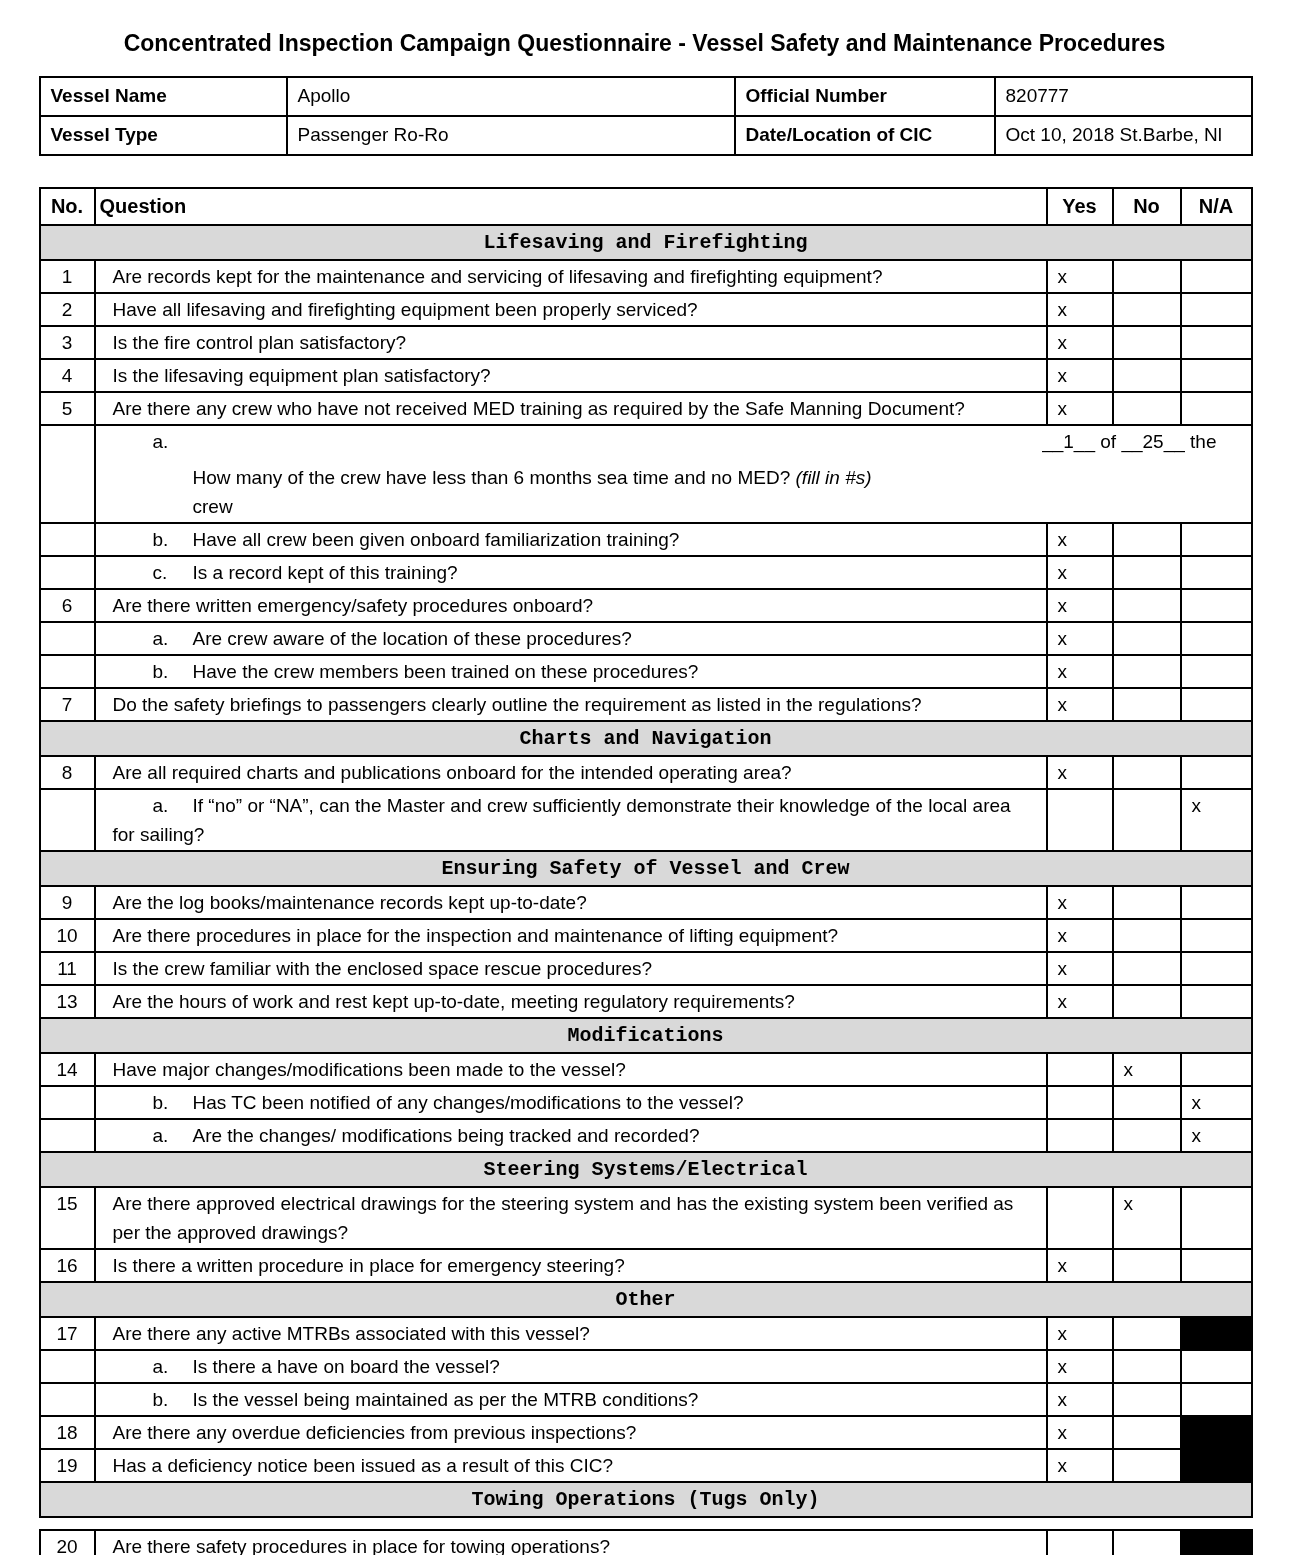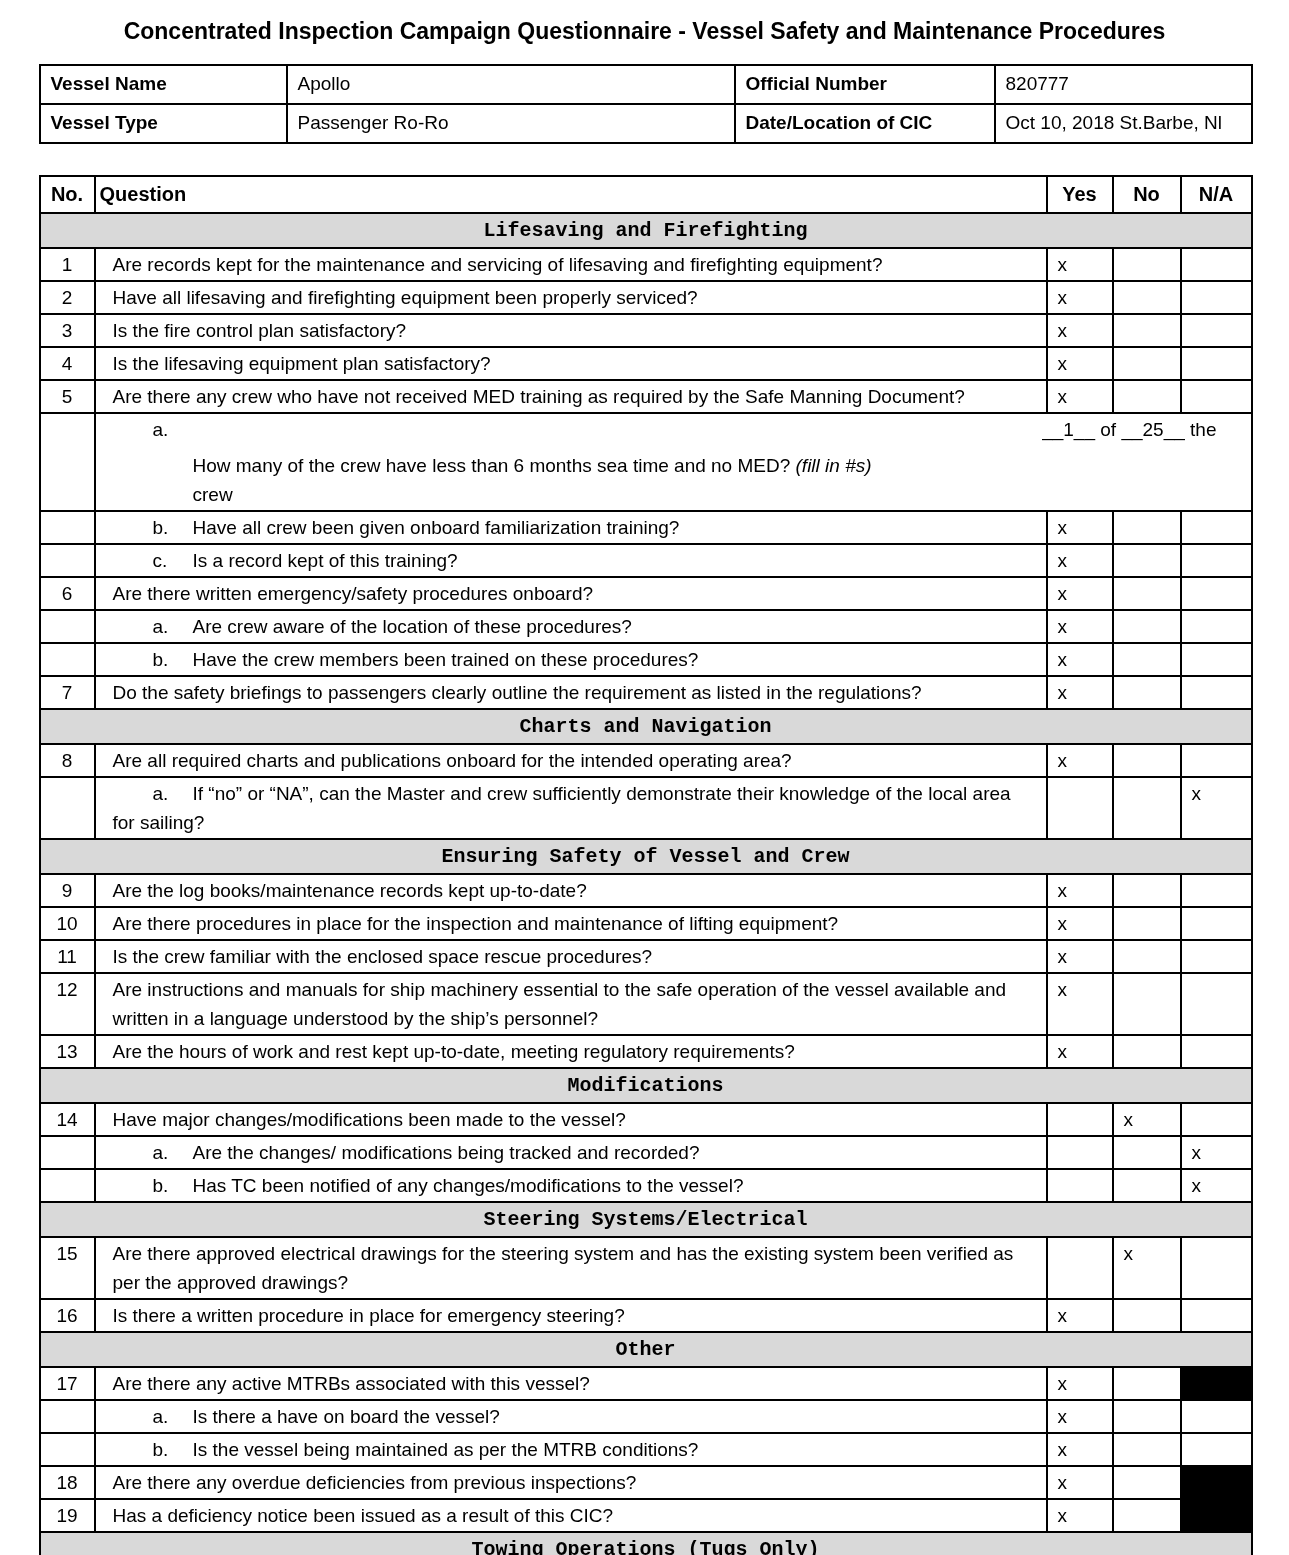--- a/index.html
+++ b/index.html
@@ -18,21 +18,21 @@
   }
   .page{
     width:1212px;
     margin:0 auto;
     padding-top:10px;
   }
   .doc-title{
     font-size:23px;
     font-weight:bold;
     text-align:center;
-    margin:8px 0 19px 0;
+    margin:20px 0 19px 0;
   }
   
   table{border-collapse:collapse;width:100%;table-layout:fixed;}
   .info-table td{
     border:2px solid var(--border);
     padding:4px 10px 5px 10px;
     font-size:19px;
     line-height:28px;
     vertical-align:top;
   }
@@ -256,53 +256,46 @@
           <td class="mark"></td>
         </tr>
         <tr>
           <td class="num">11</td>
           <td class="qcell">Is the crew familiar with the enclosed space rescue procedures?</td>
           <td class="mark">x</td>
           <td class="mark"></td>
           <td class="mark"></td>
         </tr>
         <tr>
-          <td class="num">12</td>
-          <td class="qcell">Are instructions and manuals for ship machinery essential to the safe operation of the vessel available and written in a language understood by the ship’s personnel?</td>
-          <td class="mark">x</td>
-          <td class="mark"></td>
-          <td class="mark"></td>
-        </tr>
-        <tr>
           <td class="num">13</td>
           <td class="qcell">Are the hours of work and rest kept up-to-date, meeting regulatory requirements?</td>
           <td class="mark">x</td>
           <td class="mark"></td>
           <td class="mark"></td>
         </tr>
         <tr class="section">
           <td colspan="5">Modifications</td>
         </tr>
         <tr>
           <td class="num">14</td>
           <td class="qcell">Have major changes/modifications been made to the vessel?</td>
           <td class="mark"></td>
           <td class="mark">x</td>
           <td class="mark"></td>
         </tr>
         <tr>
           <td class="num"></td>
+          <td class="qcell"><span class="sub-letter">b.</span><span>Has TC been notified of any changes/modifications to the vessel?</span></td>
+          <td class="mark"></td>
+          <td class="mark"></td>
+          <td class="mark">x</td>
+        </tr>
+        <tr>
+          <td class="num"></td>
           <td class="qcell"><span class="sub-letter">a.</span><span>Are the changes/ modifications being tracked and recorded?</span></td>
-          <td class="mark"></td>
-          <td class="mark"></td>
-          <td class="mark">x</td>
-        </tr>
-        <tr>
-          <td class="num"></td>
-          <td class="qcell"><span class="sub-letter">b.</span><span>Has TC been notified of any changes/modifications to the vessel?</span></td>
           <td class="mark"></td>
           <td class="mark"></td>
           <td class="mark">x</td>
         </tr>
         <tr class="section">
           <td colspan="5">Steering Systems/Electrical</td>
         </tr>
         <tr>
           <td class="num">15</td>
           <td class="qcell">Are there approved electrical drawings for the steering system and has the existing system been verified as per the approved drawings?</td>

